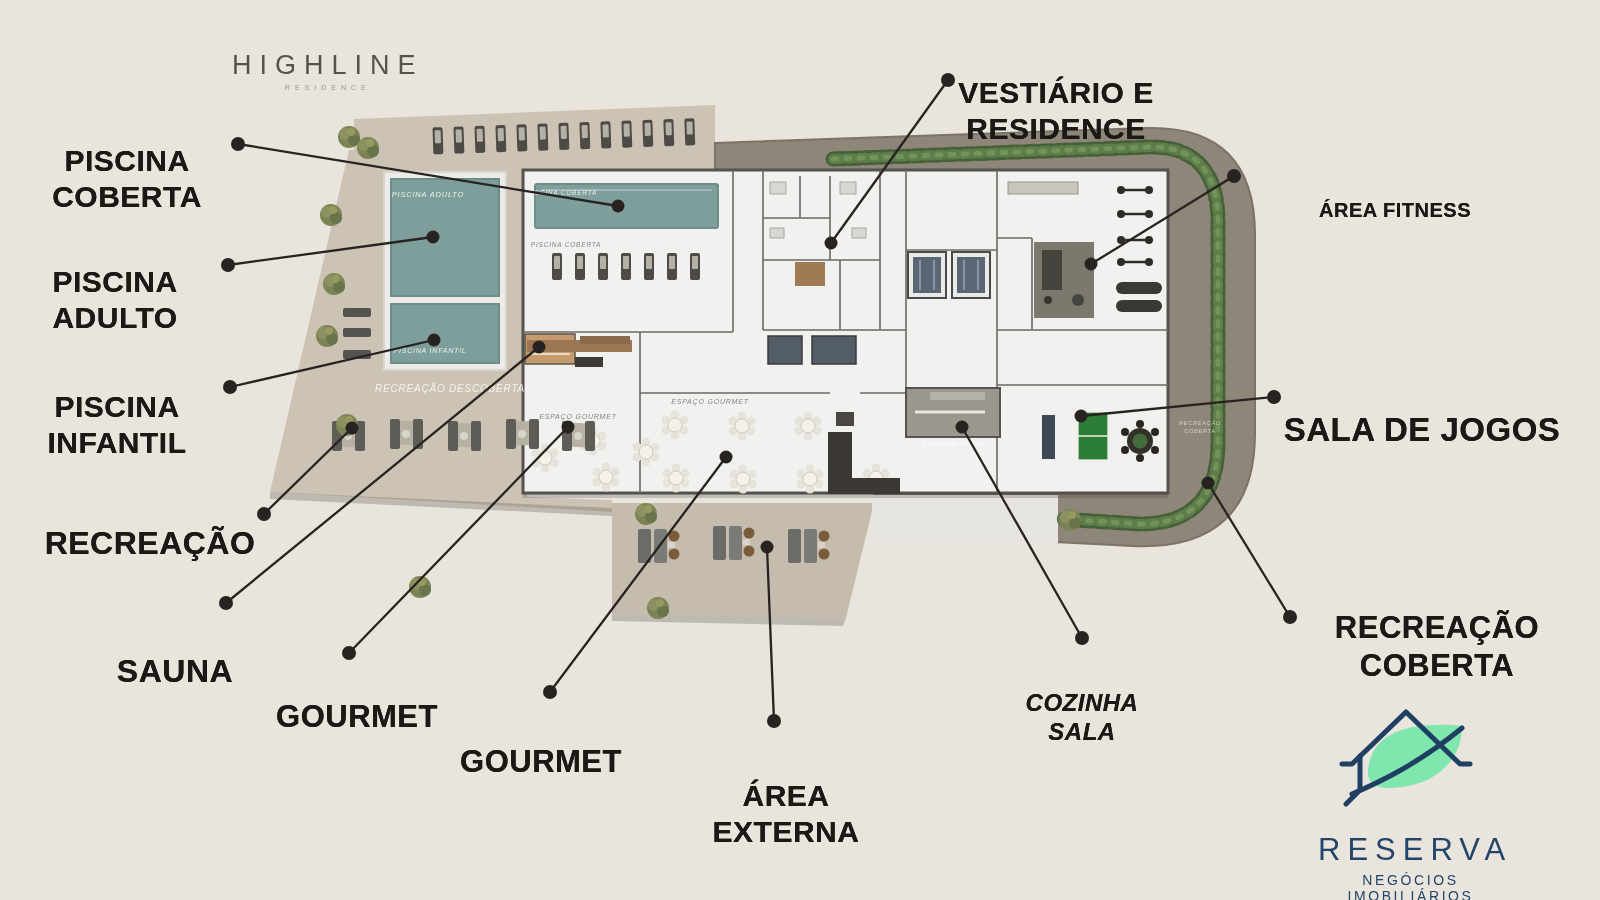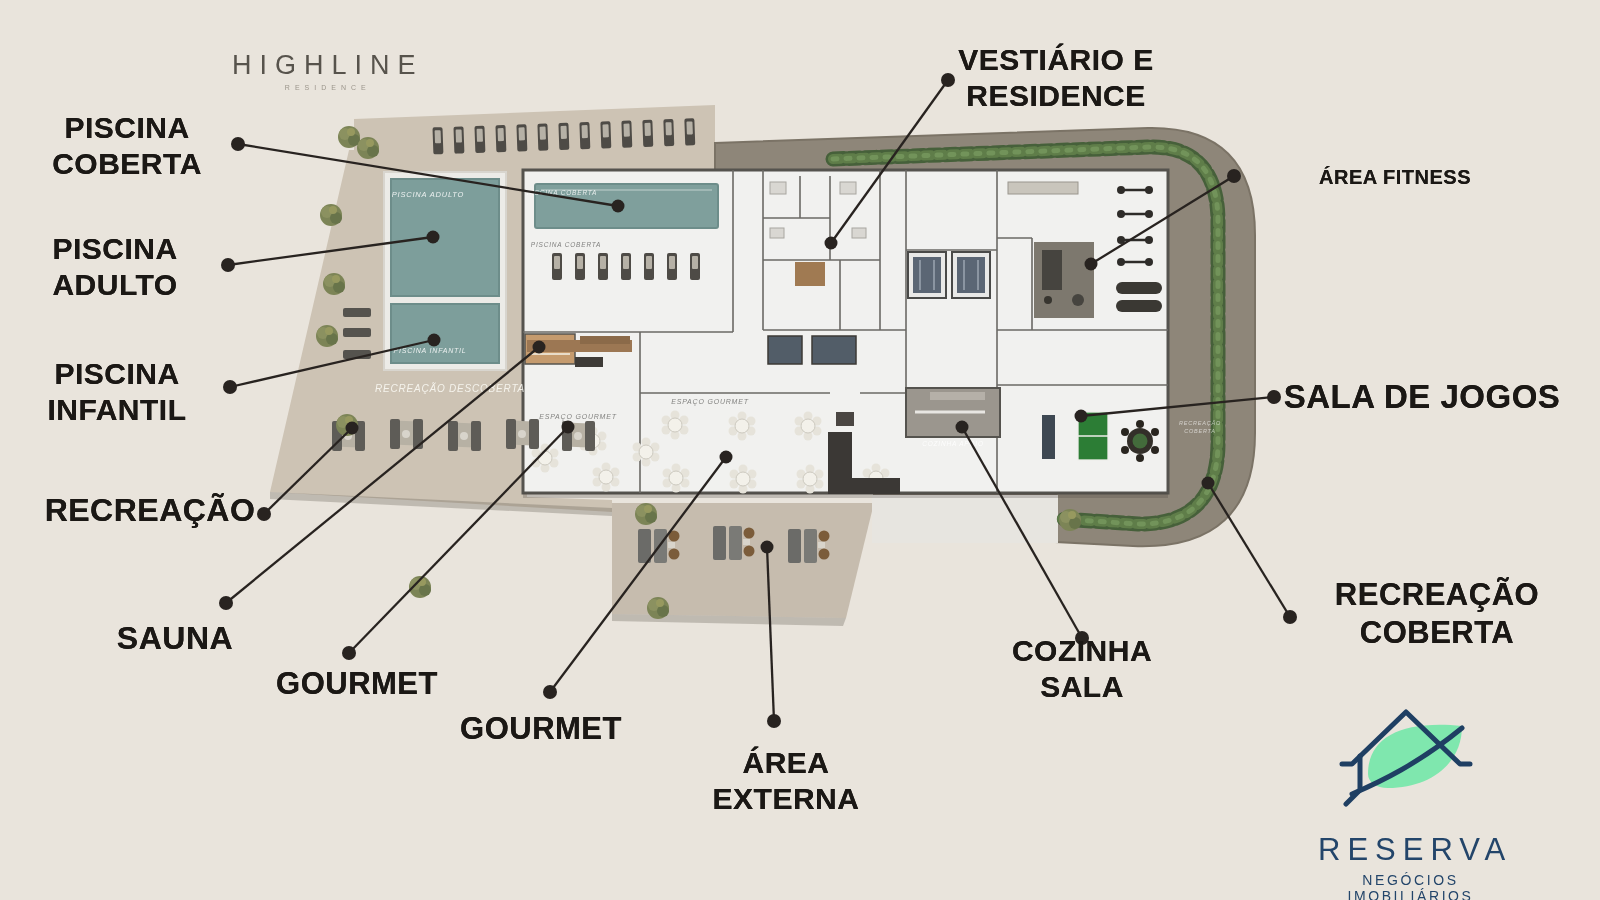--- a/index.html
+++ b/index.html
@@ -3,21 +3,21 @@
 <meta charset="utf-8">
 <style>
   html,body{margin:0;padding:0;}
   body{width:1600px;height:900px;overflow:hidden;
        font-family:"Liberation Sans","DejaVu Sans",sans-serif;}
   #stage{position:relative;width:1600px;height:900px;background:#e9e4dc;}
   #scene{position:absolute;left:0;top:0;width:1600px;height:900px;}
   
   .callout{position:absolute;transform:translate(-50%,-50%);text-align:center;
            font-weight:700;color:#1b1815;line-height:1.21;letter-spacing:.5px;
-           white-space:nowrap;text-shadow:0 0 .6px #1b1815;}
+           white-space:nowrap;text-shadow:0 0 .6px #1b1815;margin-top:33px;}
   
   #highline{position:absolute;left:232px;top:50px;text-align:center;}
   #highline .hl-name{font-size:27px;font-weight:400;letter-spacing:8px;color:#57534c;}
   #highline .hl-sub{font-size:7px;letter-spacing:5px;color:#9b958b;margin-top:3px;}
   
   #reserva{position:absolute;left:1318px;top:700px;width:185px;text-align:center;}
   #reserva .rs-name{font-size:31px;font-weight:400;letter-spacing:7px;color:#23456a;margin-top:18px;}
   #reserva .rs-sub{font-size:14px;letter-spacing:2.6px;color:#23456a;margin-top:4px;}
 </style>
 </head>
@@ -373,21 +373,21 @@
       <div class="callout" style="left: 1395px; top: 177px; font-size: 20px;">
         <div>ÁREA FITNESS</div>
       </div>
       <div class="callout" style="left: 1422px; top: 397px; font-size: 33px;">
         <div>SALA DE JOGOS</div>
       </div>
       <div class="callout" style="left: 1437px; top: 613px; font-size: 31px;">
         <div>RECREAÇÃO</div>
         <div>COBERTA</div>
       </div>
-      <div class="callout" style="left: 1082px; top: 669px; font-size: 30px;">
+      <div class="callout" style="left: 1082px; top: 684px; font-size: 24px; font-style: italic;">
         <div>COZINHA</div>
         <div>SALA</div>
       </div>
     </div>
 
   <div id="highline">
     <div class="hl-name">HIGHLINE</div>
     <div class="hl-sub">RESIDENCE</div>
   </div>
 

